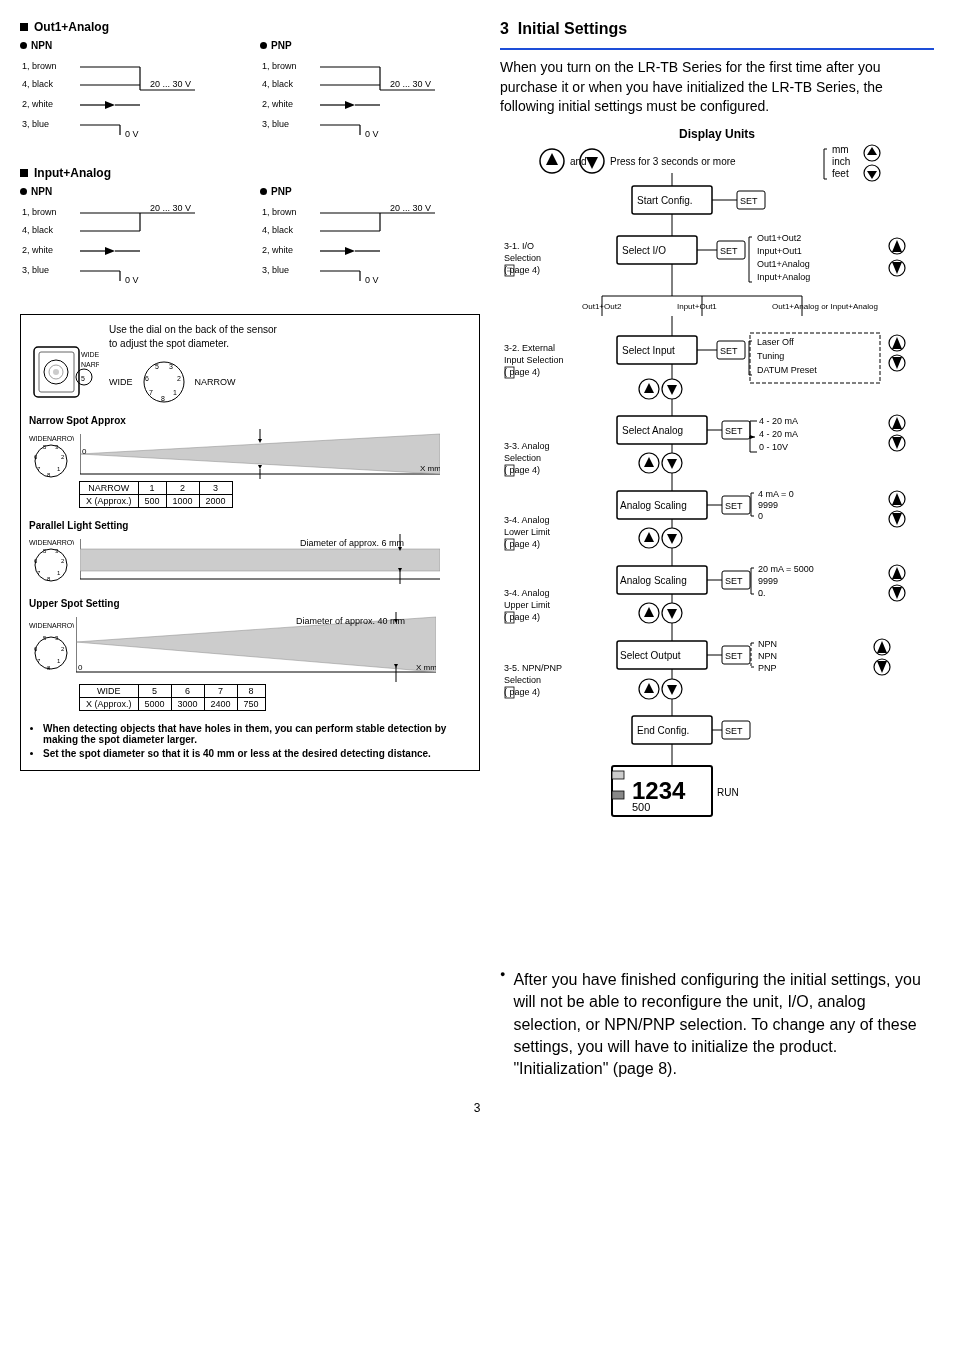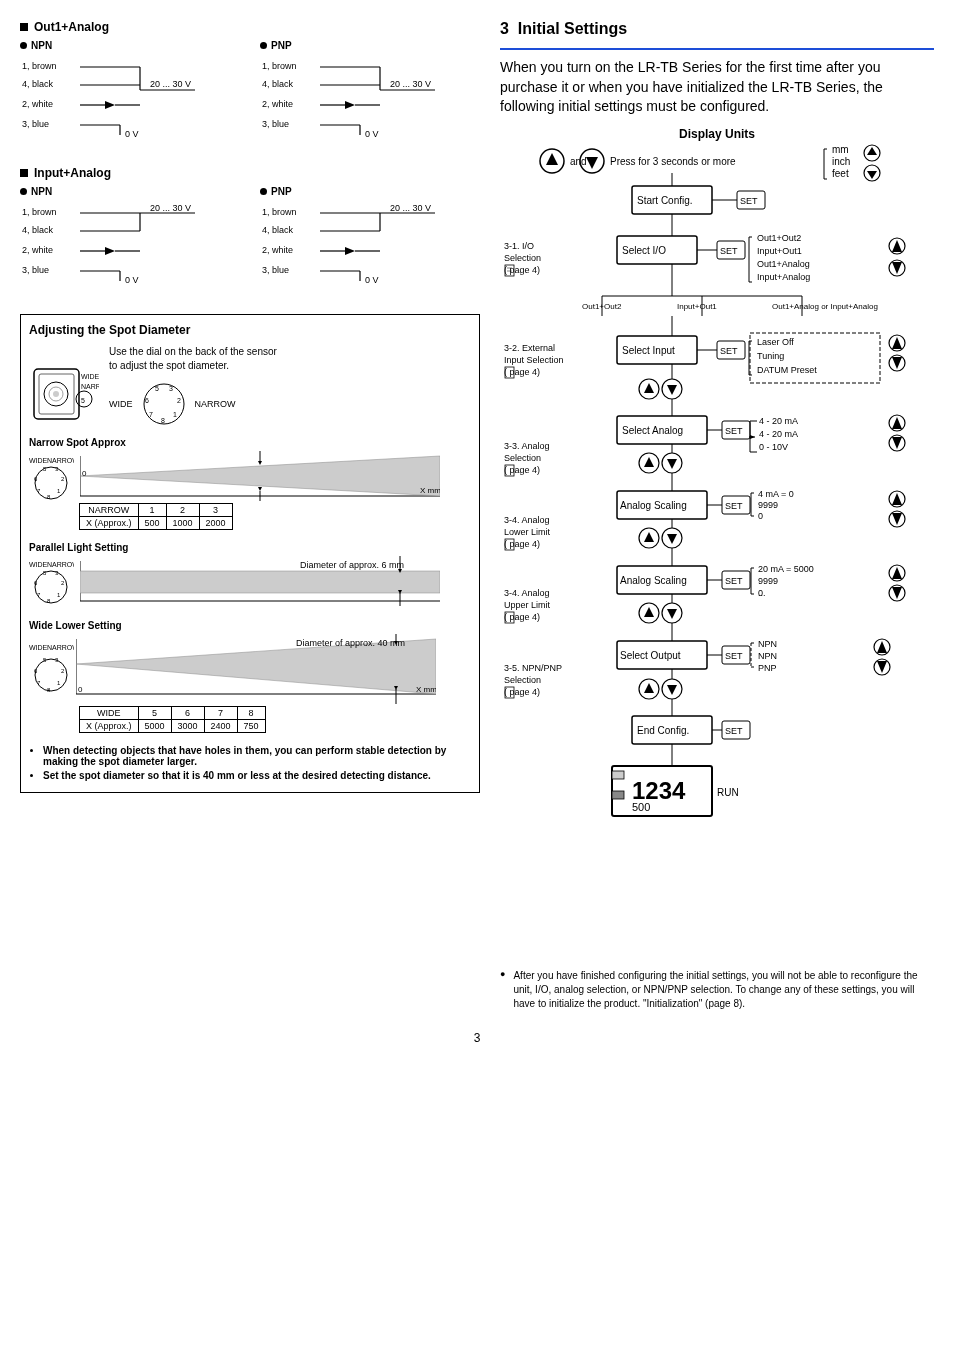--- a/index.html
+++ b/index.html
@@ -261,21 +261,20 @@
             <text x="2" y="72" font-size="9">3, blue</text>
             <line x1="60" y1="70" x2="100" y2="70" stroke="#000" stroke-width="1.2"></line>
             <line x1="100" y1="70" x2="100" y2="80" stroke="#000" stroke-width="1.2"></line>
             <text x="105" y="82" font-size="9">0 V</text>
           </svg>
         </div>
       </div>
     </div>
 
     <div class="spot-section">
-      <div class="spot-section-title">Adjusting the Spot Diameter</div>
 
       <div class="spot-diagram-row">
 
         <svg width="70" height="70">
           <rect x="5" y="10" width="45" height="50" rx="4" fill="none" stroke="#000" stroke-width="1.5"></rect>
           <rect x="10" y="15" width="35" height="40" rx="2" fill="none" stroke="#666" stroke-width="1"></rect>
           <circle cx="27" cy="35" r="12" fill="none" stroke="#000" stroke-width="1"></circle>
           <circle cx="27" cy="35" r="7" fill="none" stroke="#888" stroke-width="0.8"></circle>
           <circle cx="27" cy="35" r="3" fill="#ccc"></circle>
 
@@ -384,21 +383,21 @@
               <polygon points="318,13 322,13 320,17" fill="#000"></polygon>
 
               <line x1="320" y1="37" x2="320" y2="50" stroke="#000" stroke-width="1"></line>
               <polygon points="318,34 322,34 320,38" fill="#000"></polygon>
             </svg>
           </div>
         </div>
       </div>
 
       <div class="spot-setting-block">
-        <div class="setting-label">Wide Lower Setting</div>
+        <div class="setting-label">Upper Spot Setting</div>
         <div style="display:flex; gap:2px; align-items:center;">
           <svg width="45" height="60">
             <text x="0" y="10" font-size="7">WIDE</text>
             <text x="18" y="10" font-size="7">NARROW</text>
             <circle cx="22" cy="35" r="16" fill="none" stroke="#000" stroke-width="1"></circle>
             <text x="14" y="22" font-size="6">5</text>
             <text x="5" y="33" font-size="6">6</text>
             <text x="8" y="45" font-size="6">7</text>
             <text x="18" y="52" font-size="6">8</text>
             <text x="28" y="45" font-size="6">1</text>
@@ -765,19 +764,19 @@
       <text x="130" y="658" font-size="24" font-weight="bold">1234</text>
 
       <text x="130" y="670" font-size="11">500</text>
 
       <text x="215" y="655" font-size="10">RUN</text>
 
     </svg>
 
     <div style="display:flex; gap:8px; margin-top: 8px;">
       <span style="font-size:9px;">●</span>
-      <p style="font-size:10px; line-height:1.4;">After you have finished configuring the initial settings, you will not be able to reconfigure the unit, I/O, analog selection, or NPN/PNP selection. To change any of these settings, you will have to initialize the product. "Initialization" (page 8).</p>
+      <p style="font-size:16px; line-height:1.4;">After you have finished configuring the initial settings, you will not be able to reconfigure the unit, I/O, analog selection, or NPN/PNP selection. To change any of these settings, you will have to initialize the product. "Initialization" (page 8).</p>
     </div>
 
   </div>
 </div>
 
 <div class="page-num">3</div>
 
 </body></html>

